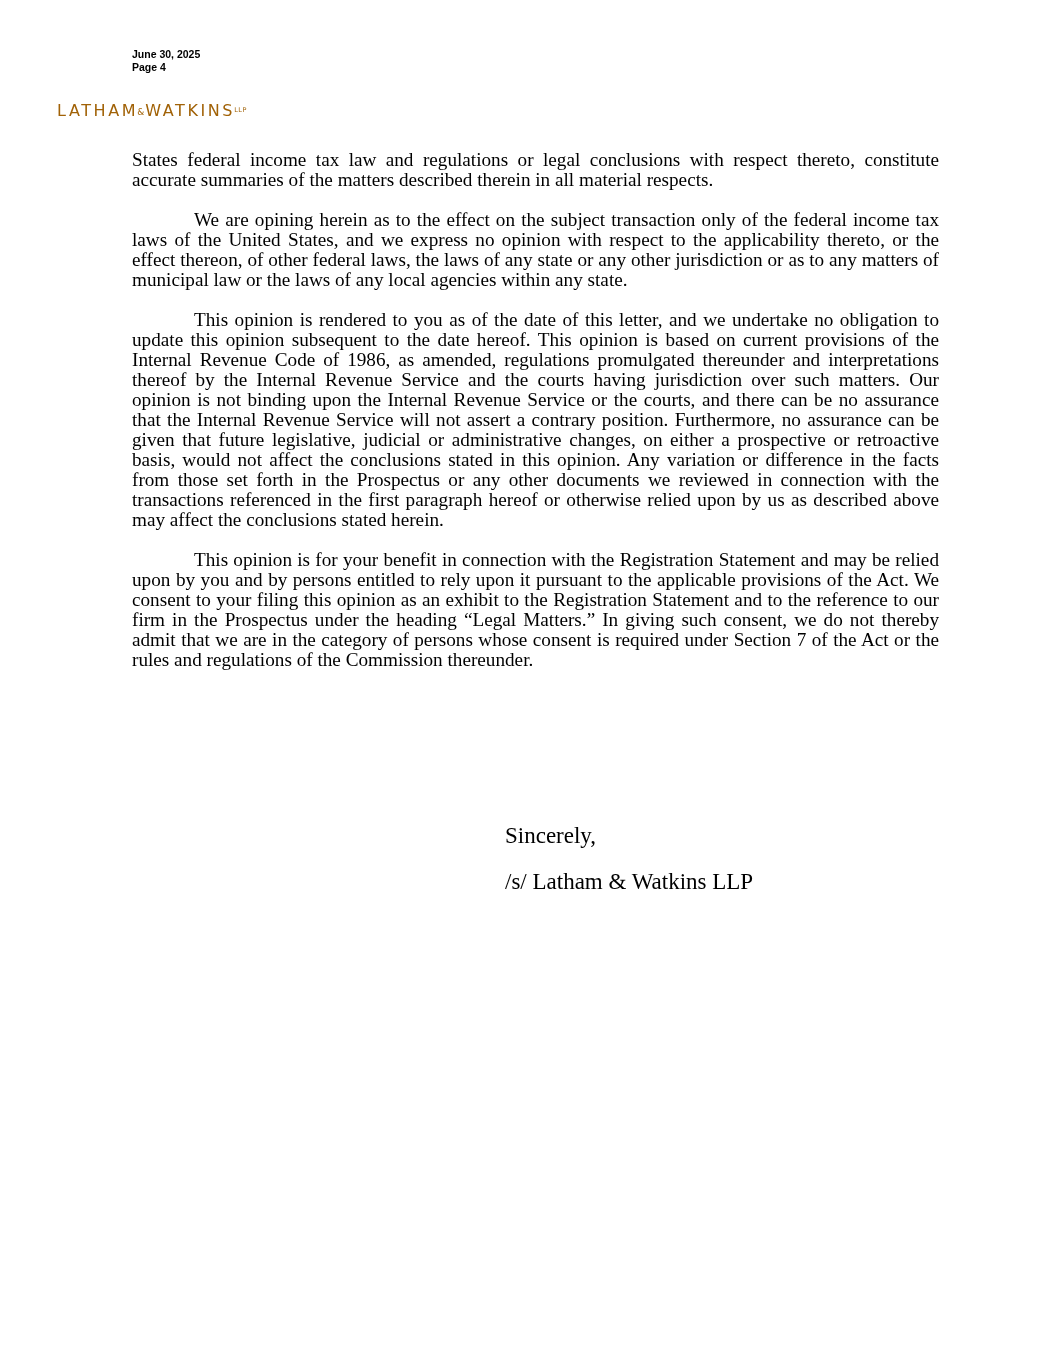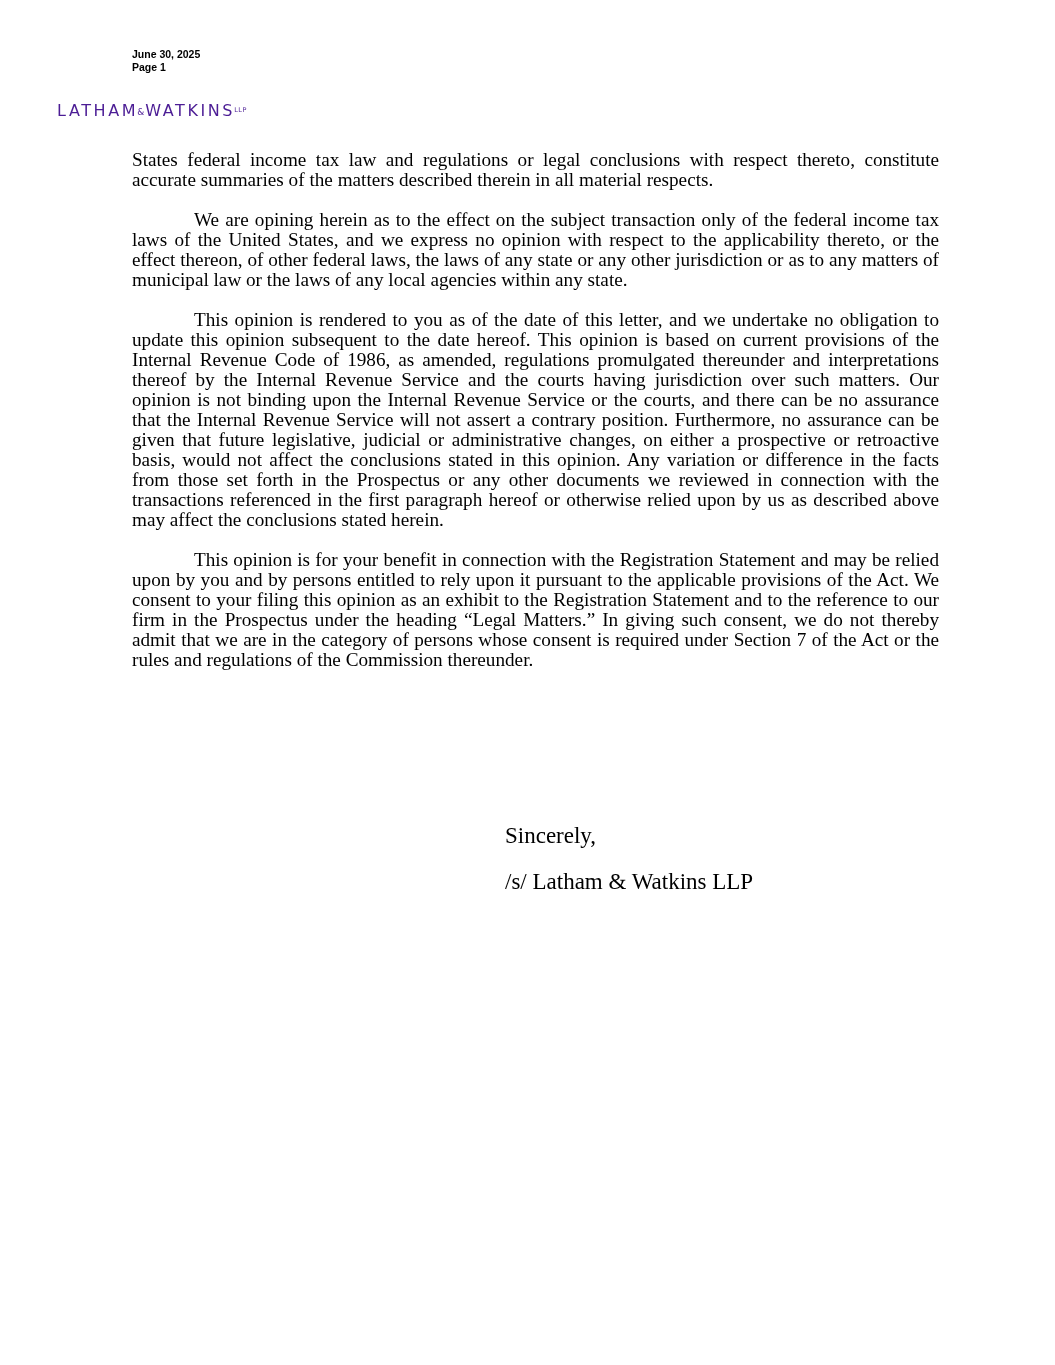--- a/index.html
+++ b/index.html
@@ -33,21 +33,21 @@
     .header-meta div { white-space: nowrap; }
     .logo {
       position: absolute;
       left: 49px;
       top: 100px;
       font-family: "DejaVu Sans", sans-serif;
       font-size: 16px;
       letter-spacing: 2.6px;
       line-height: 20px;
       white-space: nowrap;
-      color: #4c1d95;
+      color: #a16207;
     }
     .logo .amp {
       font-size: 9px;
       letter-spacing: 0;
       margin: 0 1px 0 -1px;
       vertical-align: 1px;
     }
     .logo .llp {
       font-size: 6.5px;
       letter-spacing: 0.5px;
@@ -81,21 +81,21 @@
     .signature div { white-space: nowrap; }
     .signature .sig-close { margin-bottom: 22px; }
   </style>
 </head>
 <body>
 
 <div class="page">
 
   <div class="header-meta">
     <div>June 30, 2025</div>
-    <div>Page 1</div>
+    <div>Page 4</div>
   </div>
 
   <div class="logo">
     <span>LATHAM</span><span class="amp">&amp;</span><span>WATKINS</span><span class="llp">LLP</span>
   </div>
 
   <div class="body-text">
     <p>States federal income tax law and regulations or legal conclusions with respect thereto, constitute accurate summaries of the matters described therein in all material respects.</p>
     <p class="indent">We are opining herein as to the effect on the subject transaction only of the federal income tax laws of the United States, and we express no opinion with respect to the applicability thereto, or the effect thereon, of other federal laws, the laws of any state or any other jurisdiction or as to any matters of municipal law or the laws of any local agencies within any state.</p>
     <p class="indent">This opinion is rendered to you as of the date of this letter, and we undertake no obligation to update this opinion subsequent to the date hereof.  This opinion is based on current provisions of the Internal Revenue Code of 1986, as amended, regulations promulgated thereunder and interpretations thereof by the Internal Revenue Service and the courts having jurisdiction over such matters.  Our opinion is not binding upon the Internal Revenue Service or the courts, and there can be no assurance that the Internal Revenue Service will not assert a contrary position.  Furthermore, no assurance can be given that future legislative, judicial or administrative changes, on either a prospective or retroactive basis, would not affect the conclusions stated in this opinion.  Any variation or difference in the facts from those set forth in the Prospectus or any other documents we reviewed in connection with the transactions referenced in the first paragraph hereof or otherwise relied upon by us as described above may affect the conclusions stated herein.</p>

